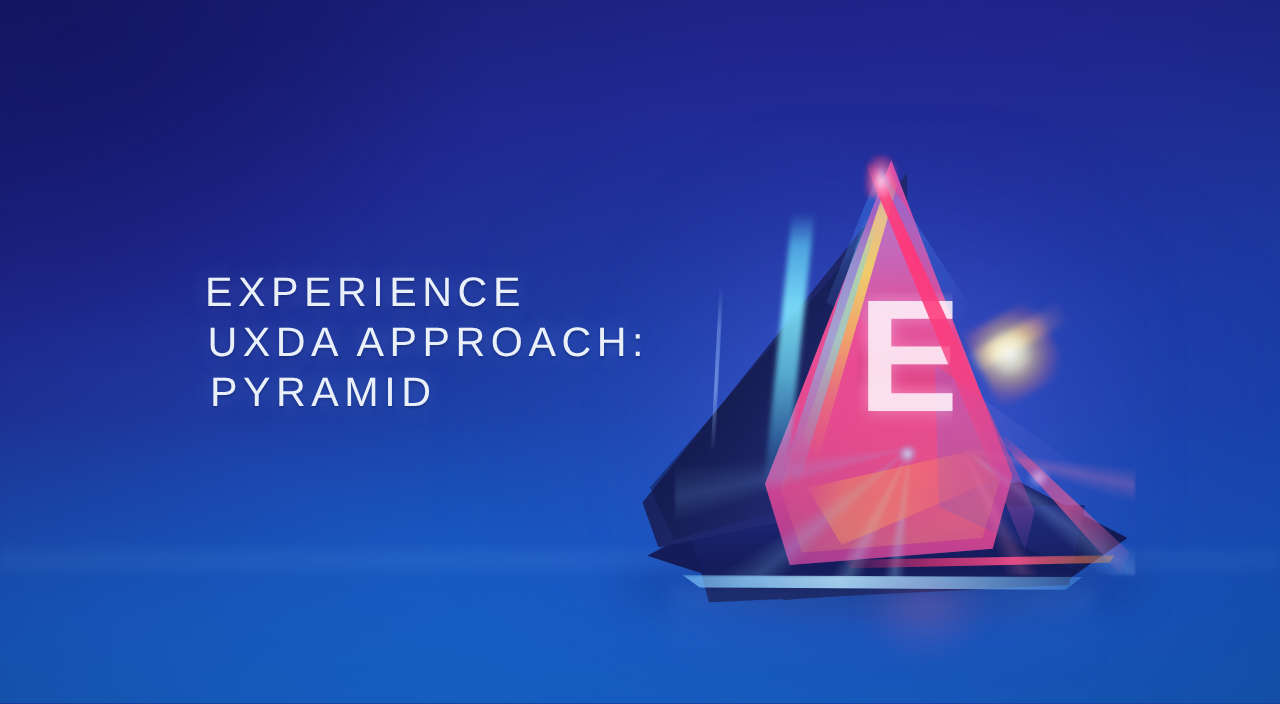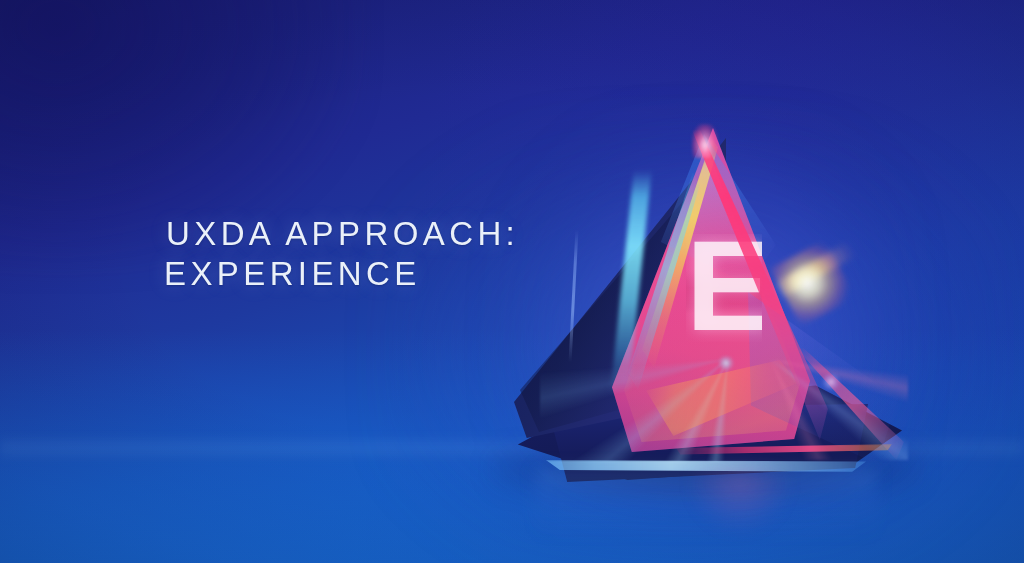--- a/index.html
+++ b/index.html
@@ -521,22 +521,23 @@
 
   <div class="bg-base"></div>
   <div class="bg-tint-right"></div>
   <div class="bg-floor"></div>
   <div class="bg-floor-edge"></div>
   <div class="bg-glow-center"></div>
   <div class="bg-corner-dark"></div>
   <div class="bg-vignette"></div>
 
   <div class="headline">
+    <span class="line l2">EXPERIENCE</span>
     <span class="line l1">UXDA APPROACH:</span>
-    <span class="line l2">EXPERIENCE</span>
+    <span class="line l3">PYRAMID</span>
   </div>
 
   <div class="pyramid">
 
     <div class="py-halo"></div>
     <div class="py-contact-shadow"></div>
 
     <div class="py-base"></div>
     <div class="py-base-front"></div>
 

